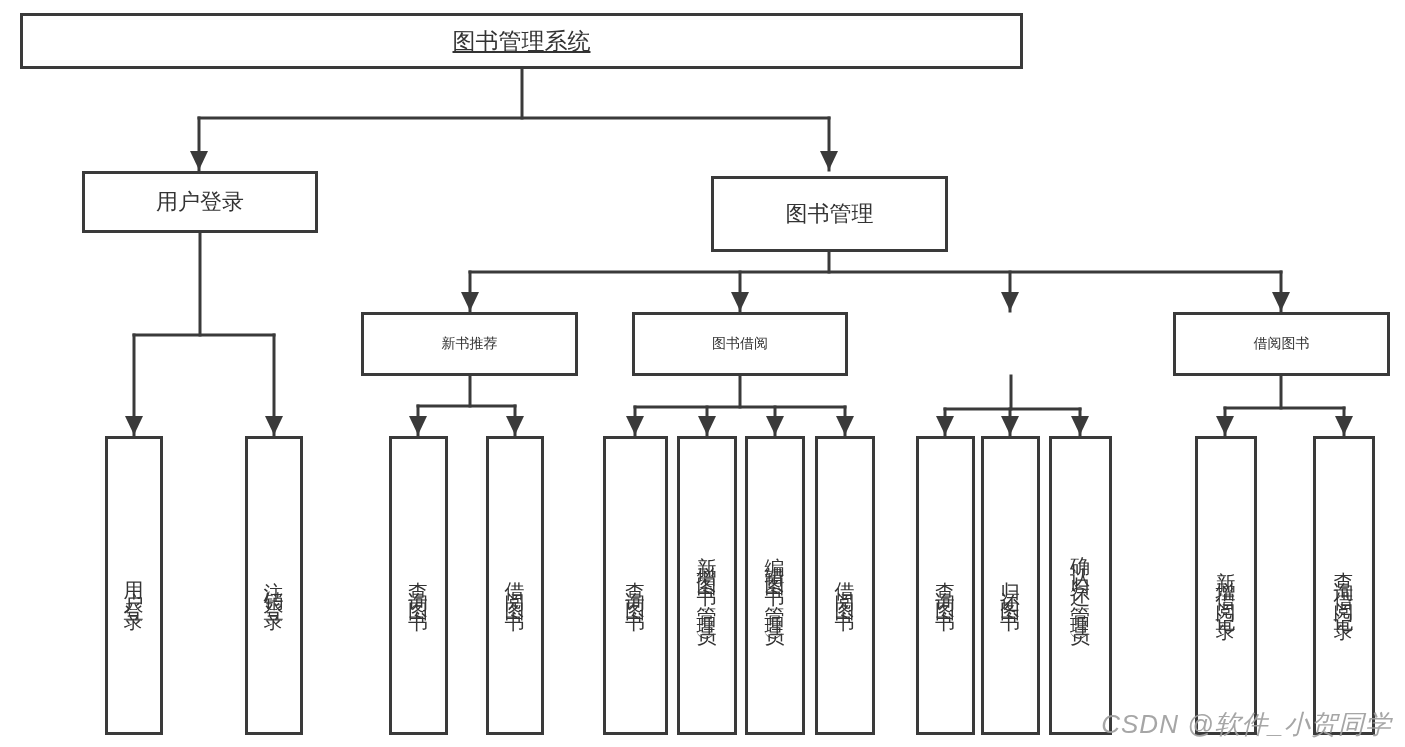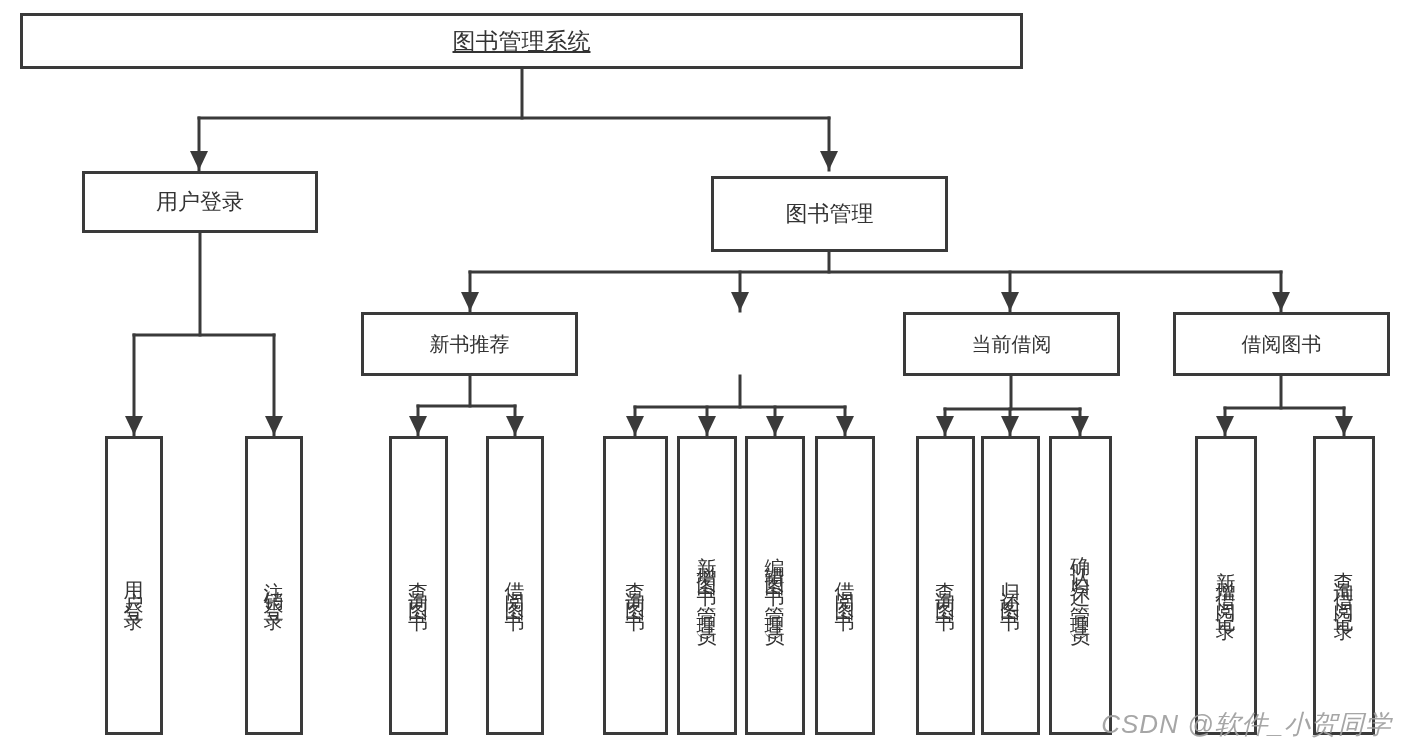--- a/index.html
+++ b/index.html
@@ -9,21 +9,21 @@
     overflow:hidden;
   }
   .wires{position:absolute;left:0;top:0;width:1405px;height:747px;}
   .node{
     position:absolute;box-sizing:border-box;background:#ffffff;
     border:3px solid #3a3a3a;display:flex;align-items:center;justify-content:center;
     color:#333333;text-align:center;
   }
   .node.root{font-size:23px;text-decoration:underline;}
   .node.l2{font-size:22px;}
-  .node.l3{font-size:20px;}
+  .node.l3{font-size:14px;}
   .node.leaf{font-size:20px;}
   .vtext{
     writing-mode:vertical-rl;text-orientation:mixed;
     letter-spacing:10px;line-height:1;white-space:nowrap;
   }
   .watermark{
     position:absolute;right:13px;bottom:5px;
     font-size:26px;letter-spacing:1px;color:rgba(158,158,158,0.92);
     z-index:5;white-space:nowrap;font-style:italic;
   }
@@ -89,21 +89,21 @@
       </g>
     </g>
   </svg>
 
   <div class="node root" style="left:20px;top:13px;width:1003px;height:56px">图书管理系统</div>
 
   <div class="node l2" style="left:82px;top:171px;width:236px;height:62px">用户登录</div>
   <div class="node l2" style="left:711px;top:176px;width:237px;height:76px">图书管理</div>
 
   <div class="node l3" style="left:361px;top:312px;width:217px;height:64px">新书推荐</div>
-  <div class="node l3" style="left:903px;top:312px;width:217px;height:64px">当前借阅</div>
+  <div class="node l3" style="left:632px;top:312px;width:216px;height:64px">图书借阅</div>
   <div class="node l3" style="left:1173px;top:312px;width:217px;height:64px">借阅图书</div>
 
   <div class="node leaf" style="left:105px;top:436px;width:58px;height:299px">
     <span class="vtext">用户登录</span>
   </div>
   <div class="node leaf" style="left:245px;top:436px;width:58px;height:299px">
     <span class="vtext">注销登录</span>
   </div>
 
   <div class="node leaf" style="left:389px;top:436px;width:59px;height:299px">

